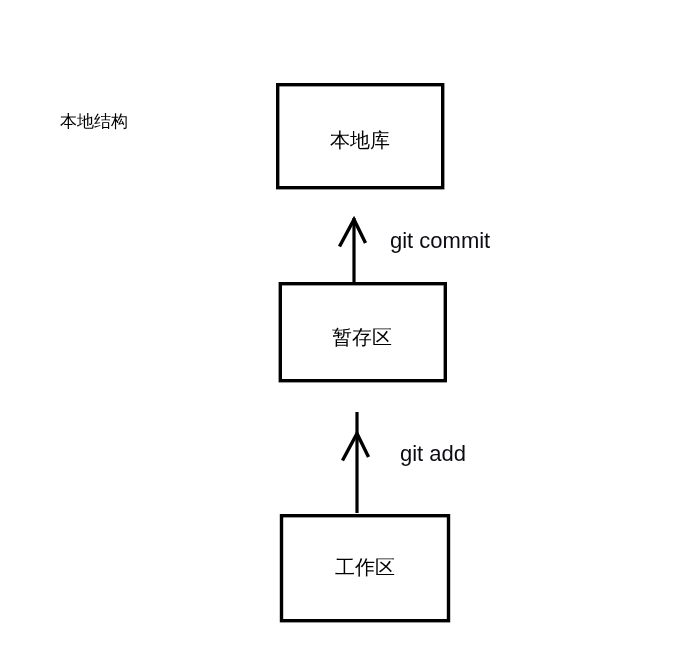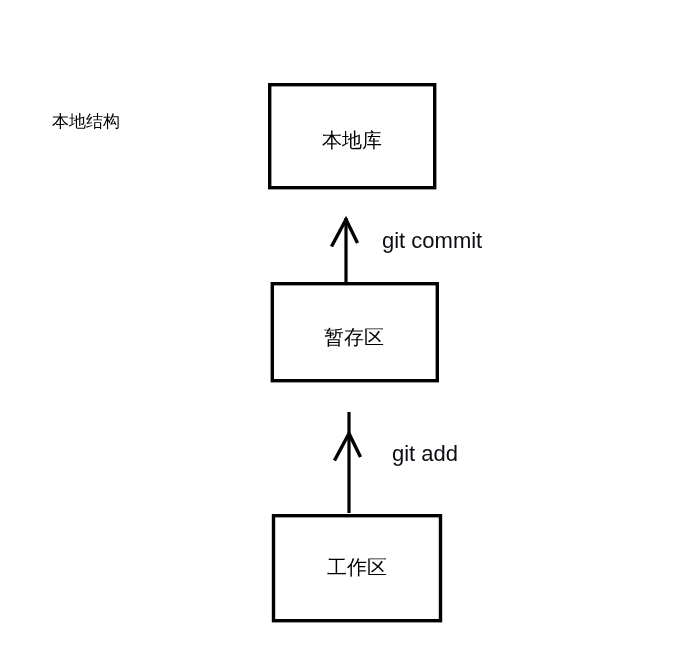--- a/index.html
+++ b/index.html
@@ -11,21 +11,21 @@
   body {
     width: 694px;
     height: 651px;
     font-family: "Liberation Sans", "DejaVu Sans", sans-serif;
     color: #000000;
     overflow: hidden;
     position: relative;
   }
   #diagram-root {
     position: absolute;
-    left: 0;
+    left: 8px;
     top: 0;
     width: 678px;
     height: 651px;
     border-radius: 11px;
   }
   svg#diagram-canvas {
     display: block;
     width: 694px;
     height: 651px;
   }

